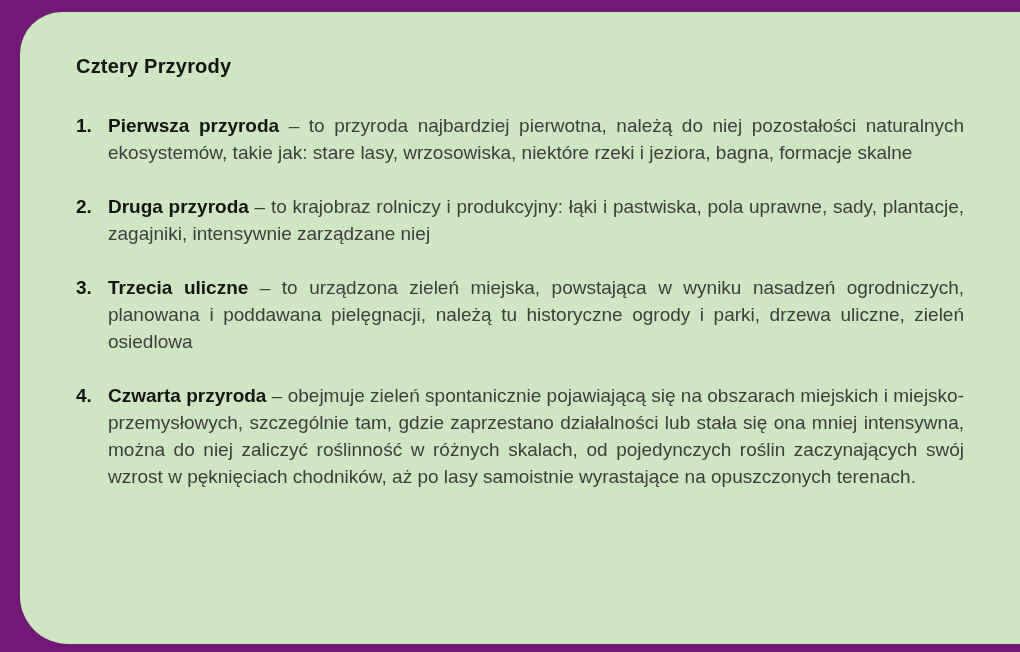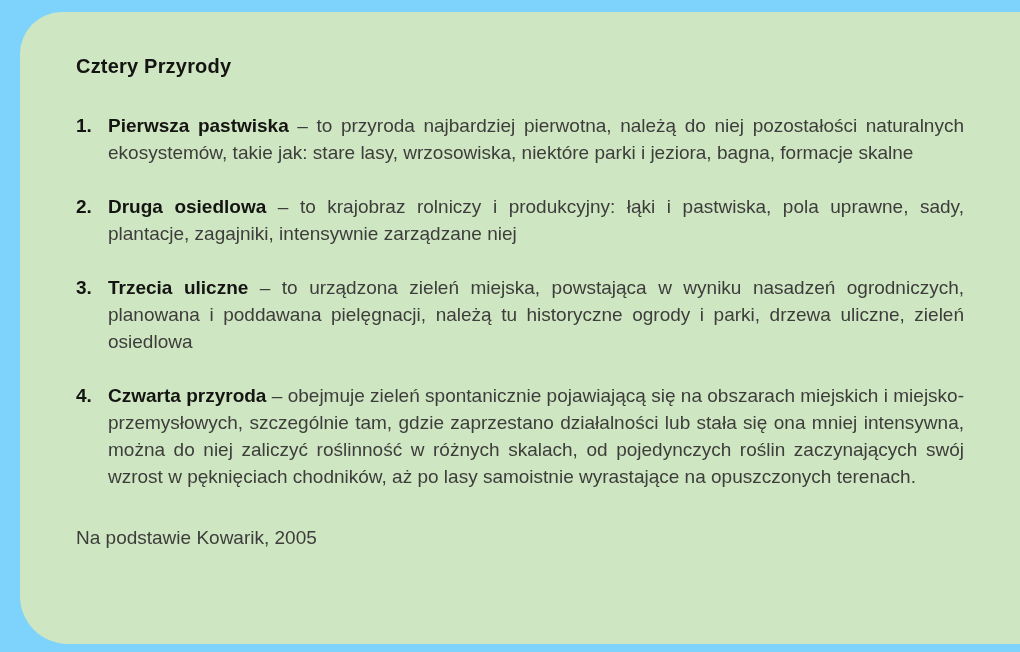--- a/index.html
+++ b/index.html
@@ -8,21 +8,21 @@
     background: #ffffff;
     width: 1020px;
     height: 652px;
     overflow: hidden;
     font-family: "Liberation Sans", "DejaVu Sans", sans-serif;
   }
   .page {
     position: relative;
     width: 1020px;
     height: 652px;
-    background: #7dd3fc;
+    background: #701a75;
   }
   .card {
     position: absolute;
     left: 20px;
     top: 12px;
     right: 0;
     bottom: 8px;
     background: #cfe6c2;
     border-radius: 42px 0 0 48px;
     padding: 43px 56px 0 36px;
@@ -77,36 +77,35 @@
 
 <div class="page">
   <div class="card">
 
     <h1 class="card-title">Cztery Przyrody</h1>
 
     <div class="nature-list">
 
       <div class="item">
         <div class="item-number">1.</div>
-        <div class="item-text"><span class="item-lead">Pierwsza pastwiska</span> <span>– to przyroda najbardziej pierwotna, należą do niej pozostałości naturalnych ekosystemów, takie jak: stare lasy, wrzosowiska, niektóre parki i jeziora, bagna, formacje skalne</span></div>
+        <div class="item-text"><span class="item-lead">Pierwsza przyroda</span> <span>– to przyroda najbardziej pierwotna, należą do niej pozostałości naturalnych ekosystemów, takie jak: stare lasy, wrzosowiska, niektóre rzeki i jeziora, bagna, formacje skalne</span></div>
       </div>
 
       <div class="item">
         <div class="item-number">2.</div>
-        <div class="item-text"><span class="item-lead">Druga osiedlowa</span> <span>– to krajobraz rolniczy i produkcyjny: łąki i pastwiska, pola uprawne, sady, plantacje, zagajniki, intensywnie zarządzane niej</span></div>
+        <div class="item-text"><span class="item-lead">Druga przyroda</span> <span>– to krajobraz rolniczy i produkcyjny: łąki i pastwiska, pola uprawne, sady, plantacje, zagajniki, intensywnie zarządzane niej</span></div>
       </div>
 
       <div class="item">
         <div class="item-number">3.</div>
         <div class="item-text"><span class="item-lead">Trzecia uliczne</span> <span>– to urządzona zieleń miejska, powstająca w wyniku nasadzeń ogrodniczych, planowana i poddawana pielęgnacji, należą tu historyczne ogrody i parki, drzewa uliczne, zieleń osiedlowa</span></div>
       </div>
 
       <div class="item">
         <div class="item-number">4.</div>
         <div class="item-text"><span class="item-lead">Czwarta przyroda</span> <span>– obejmuje zieleń spontanicznie pojawiającą się na obszarach miejskich i miejsko-przemysłowych, szczególnie tam, gdzie zaprzestano działalności lub stała się ona mniej intensywna, można do niej zaliczyć roślinność w różnych skalach, od pojedynczych roślin zaczynających swój wzrost w pęknięciach chodników, aż po lasy samoistnie wyrastające na opuszczonych terenach.</span></div>
       </div>
 
     </div>
 
-    <p class="source-note">Na podstawie Kowarik, 2005</p>
 
   </div>
 </div>
 
 </body></html>

